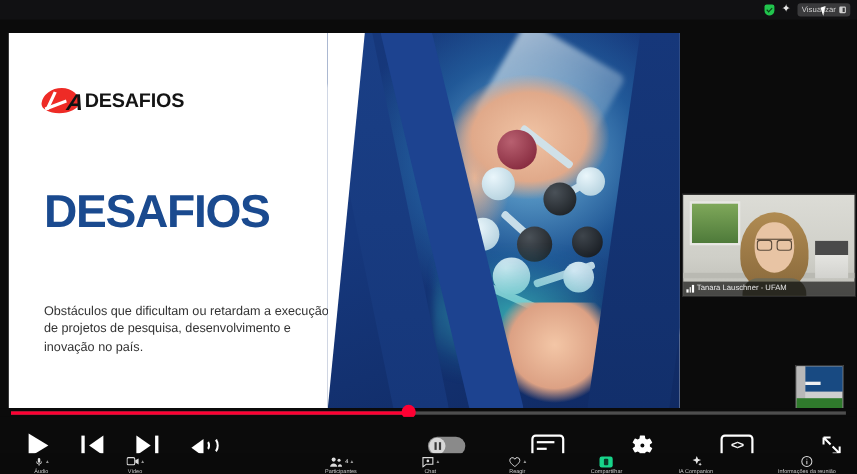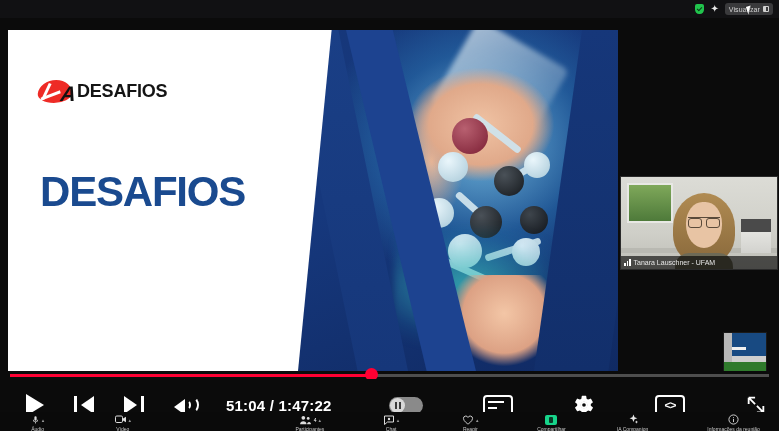--- a/index.html
+++ b/index.html
@@ -225,20 +225,21 @@
         <span class="logo-mark">
           <span class="logo-a">A</span>
         </span>
         <span class="logo-txt">DESAFIOS</span>
       </div>
 
       <div class="headline">
         <div class="l">DESAFIOS</div>
       </div>
 
+      <div class="subtitle">Obstáculos que dificultam ou retardam a execução de projetos de pesquisa, desenvolvimento e inovação no país.</div>
 
       <div class="art">
         <div class="beaker"></div>
         <div class="hand"></div>
 
         <div class="bond" style="left:170px;top:100px;width:58px;height:7px;transform:rotate(38deg);"></div>
         <div class="bond" style="left:196px;top:140px;width:52px;height:7px;transform:rotate(-30deg);"></div>
         <div class="bond" style="left:152px;top:178px;width:54px;height:7px;transform:rotate(42deg);"></div>
         <div class="bond" style="left:186px;top:216px;width:58px;height:7px;transform:rotate(-18deg);"></div>
         <div class="bond" style="left:138px;top:236px;width:56px;height:7px;transform:rotate(24deg);"></div>
@@ -304,21 +305,20 @@
     <div class="gap"></div>
     <div class="cbtn prev"></div>
     <div class="gap"></div>
     <div class="cbtn next"></div>
     <div class="gap"></div>
     <div class="cbtn vol">
       <span class="spk"></span>
       <span class="w1"></span>
       <span class="w2"></span>
     </div>
-    <div class="time">51:04 / 1:47:22</div>
 
     <div class="spacer"></div>
 
     <div class="toggle">
       <span class="knob"></span>
     </div>
     <div class="gap"></div>
       <div class="gap"></div>
     <div class="cc"></div>
     <div class="gap"></div>

